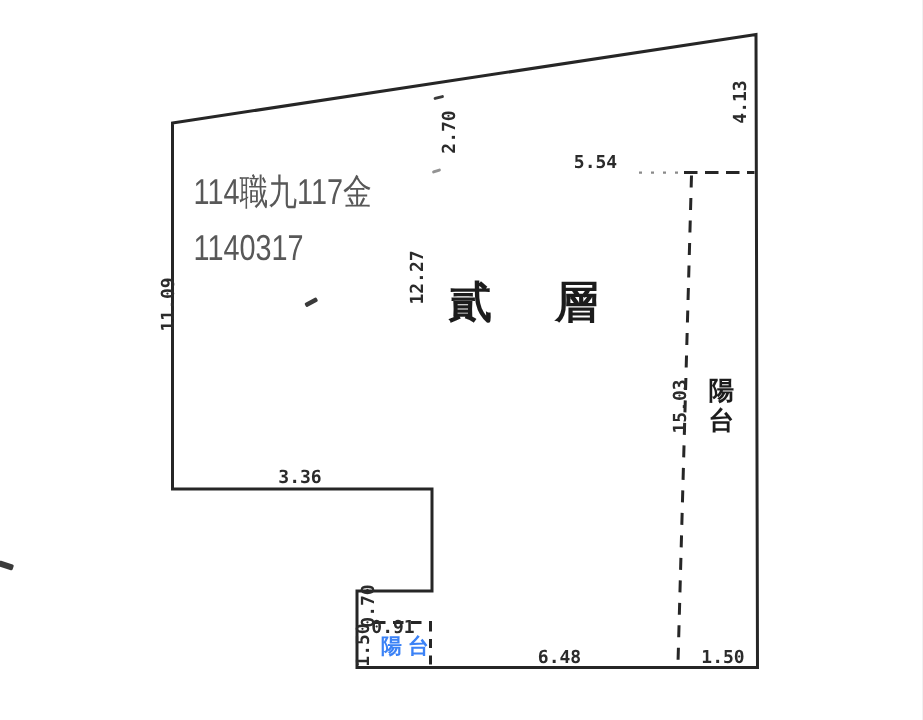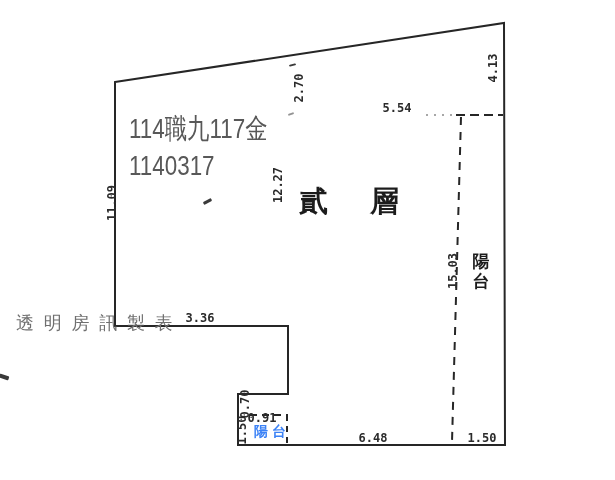--- a/index.html
+++ b/index.html
@@ -19,21 +19,21 @@
     font-family:"DejaVu Sans Mono",monospace;
     font-weight:bold;font-size:12px;color:var(--ink);
     white-space:nowrap;transform:translate(-50%,-50%);
     letter-spacing:0px;line-height:1;
   }
   .dim.rot{transform:translate(-50%,-50%) rotate(-90deg);}
   
   .stamp{
     position:absolute;left:129px;top:110px;color:var(--stamp);
     font-family:"Liberation Sans","DejaVu Sans",sans-serif;
-    font-size:28px;line-height:37px;white-space:nowrap;
+    font-size:24px;line-height:37px;white-space:nowrap;
   }
   .stamp .ln{display:block;transform:scaleX(0.80);transform-origin:0 50%;}
   
   .floor-label{
     position:absolute;left:299px;top:187px;display:flex;gap:42px;
     font-size:29px;font-weight:bold;color:#1c1c1c;line-height:1;
   }
   
   .balcony-right{
     position:absolute;left:471px;top:253px;width:20px;
@@ -82,21 +82,20 @@
     <span>層</span>
   </div>
 
   <div class="balcony-right">
     <span>陽</span>
     <span>台</span>
   </div>
 
   <div class="balcony-small">陽台</div>
 
-  <div class="watermark">透 明 房 訊 製 表</div>
 
   <div class="dim rot" style="left:299px;top:88px">2.70</div>
   <div class="dim rot" style="left:493px;top:68px">4.13</div>
   <div class="dim" style="left:397px;top:108px">5.54</div>
   <div class="dim rot" style="left:112px;top:203px">11.09</div>
   <div class="dim rot" style="left:278px;top:185px">12.27</div>
   <div class="dim rot" style="left:453px;top:271px">15.03</div>
   <div class="dim" style="left:200px;top:318px">3.36</div>
   <div class="dim rot" style="left:245px;top:404px">0.70</div>
   <div class="dim" style="left:262px;top:418px">0.91</div>

